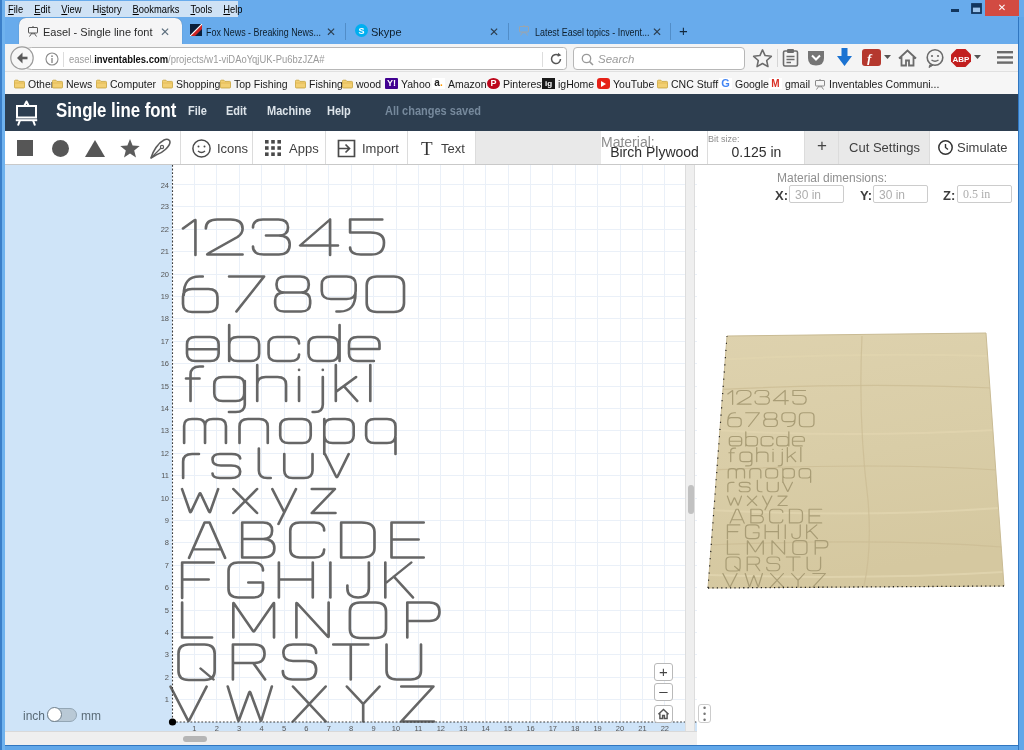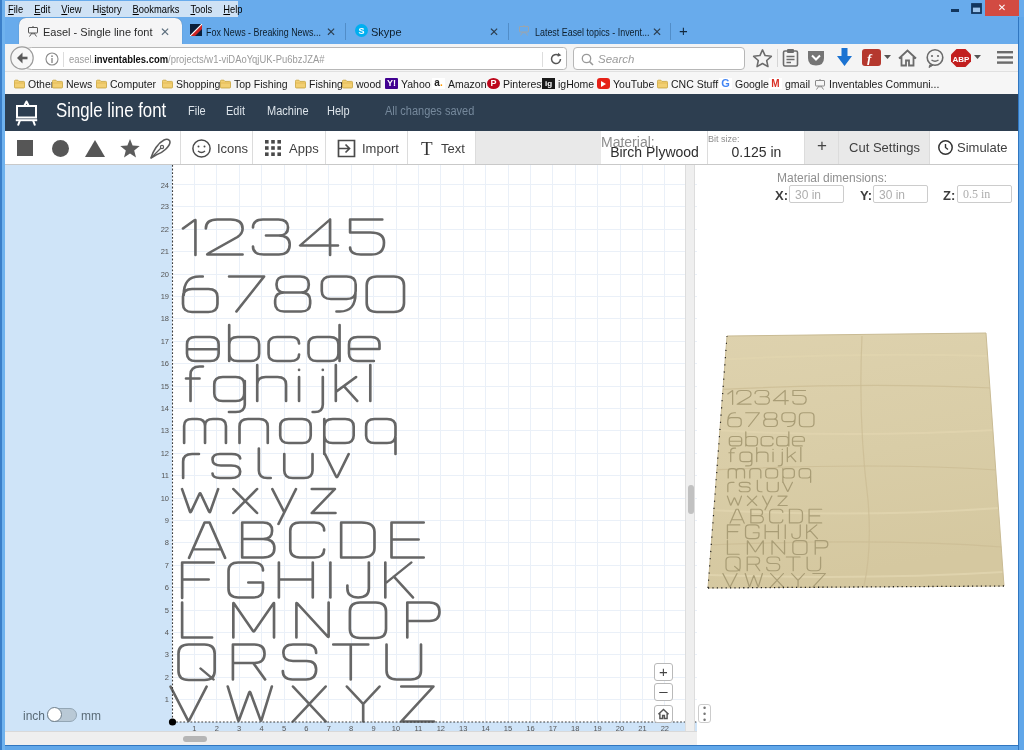--- a/index.html
+++ b/index.html
@@ -18,21 +18,21 @@
 .tsep { position:absolute; top:6px; width:1px; height:17px; background:rgba(12,50,90,.25); }
 #navbar { left:0; top:44px; width:1024px; height:28px; background:#f4f4f4; border-bottom:1px solid #e0e0e0; }
 #urlbar { left:20px; top:2.5px; width:547px; height:23px; background:#fff; border:1px solid #b7b7b7; border-radius:13px 4px 4px 13px; }
 #searchbar { left:573px; top:2.5px; width:172px; height:23px; background:#fff; border:1px solid #b7b7b7; border-radius:4px; }
 #bookmarksbar { left:0; top:72px; width:1024px; height:22px; background:#f6f6f6; }
 .bm { position:absolute; top:5px; height:13px; display:flex; align-items:center; }
 .bmt { font-size:10.5px; color:#1a1a1a; margin-left:3px; white-space:nowrap; }
 .bi { display:inline-block; width:13px; height:11px; text-align:center; }
 
 
-#easelbar { left:0; top:94px; width:1024px; height:37px; background:#2d3e50; }
+#easelbar { left:0; top:94px; width:1024px; height:37px; background:#2d3e50;font-weight:bold; }
 #easelbar .m { position:absolute; top:10px; font-size:12.5px; color:#dde4ea; transform:scaleX(.88); transform-origin:0 0; white-space:nowrap; }
 #carve { position:absolute; left:891px; top:3.5px; width:124px; height:31px; background:#5c84ac; border:2px solid #fff; box-shadow:inset 0 0 0 2px #2d3e50; color:#fff; font-size:14px; text-align:center; line-height:27px; }
 #toolrow { left:0; top:131px; width:1024px; height:34px; background:#e9e9e9; border-bottom:1px solid #c9c9c9;padding-left:37px; }
 .tseg { position:absolute; top:0; height:33px; background:#fff; border-right:1px solid #dcdcdc; }
 .tlab { font-size:13px; color:#3f3f3f; }
 
 
 #canvas { left:5px; top:165px; width:692px; height:566px; background:#cfe4f8; overflow:hidden; }
 .vnum { position:absolute; right:528px; width:40px; text-align:right; font-size:7.5px; color:#555; }
 .hnum { position:absolute; top:559px; width:10px; text-align:center; font-size:7.5px; color:#555; }

